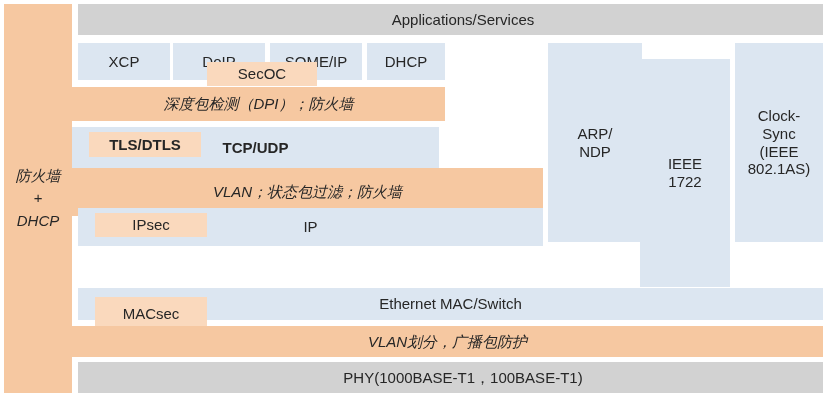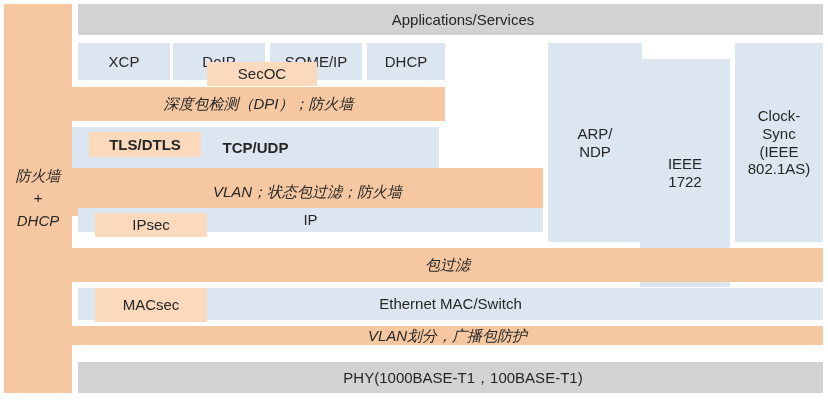--- a/index.html
+++ b/index.html
@@ -35,30 +35,30 @@
   .apps{left:78px;top:4px;width:745px;height:31px;}
   .xcp{left:78px;top:43px;width:92px;height:37px;}
   .doip{left:173px;top:43px;width:92px;height:37px;}
   .someip{left:270px;top:43px;width:92px;height:37px;}
   .dhcp{left:367px;top:43px;width:78px;height:37px;}
   .secoc{left:207px;top:62px;width:110px;height:24px;z-index:2;}
   .dpibar{left:72px;top:87px;width:373px;height:34px;}
   .tcprow{left:72px;top:127px;width:367px;height:41px;font-weight:bold;}
   .tls{left:17px;top:5px;width:112px;height:25px;}
   .vlanbar{left:72px;top:168px;width:471px;height:48px;}
-  .iprow{left:78px;top:208px;width:465px;height:24px;}
+  .iprow{left:78px;top:208px;width:465px;height:38px;}
   .ipsec{left:17px;top:5px;width:112px;height:24px;}
   .icmp{left:453px;top:43px;width:90px;height:119px;}
   .arp{left:548px;top:43px;width:94px;height:199px;}
   .ieee{left:640px;top:43px;width:90px;height:228px;margin-top:16px;}
   .clock{left:735px;top:43px;width:88px;height:199px;}
   .pktfilter{left:72px;top:248px;width:751px;height:34px;}
   .ethrow{left:78px;top:288px;width:745px;height:32px;}
-  .macsec{left:17px;top:0;width:112px;height:34px;}
-  .vlandiv{left:72px;top:326px;width:751px;height:19px;}
+  .macsec{left:17px;top:9px;width:112px;height:34px;}
+  .vlandiv{left:72px;top:326px;width:751px;height:31px;}
   .phy{left:78px;top:362px;width:745px;height:31px;text-align:right;}
   .rowlabel{position:absolute;left:0;right:0;top:0;bottom:0;display:flex;align-items:center;justify-content:center;}
 </style>
 </head>
 <body>
 
 <div class="canvas">
 
   <div class="box orange leftbar ml">防火墙
 +
@@ -88,21 +88,20 @@
 
   <div class="box blue arp ml">ARP/
 NDP</div>
   <div class="box blue ieee ml">IEEE
 1722</div>
   <div class="box blue clock ml">Clock-
 Sync
 (IEEE
 802.1AS)</div>
 
-  <div class="box orange pktfilter">包过滤</div>
 
   <div class="box blue ethrow">
     <div class="box orange-light macsec">MACsec</div>
     <span class="rowlabel">Ethernet MAC/Switch</span>
   </div>
 
   <div class="box orange vlandiv">VLAN划分，广播包防护</div>
 
   <div class="box gray phy">PHY(1000BASE-T1，100BASE-T1)</div>
 

